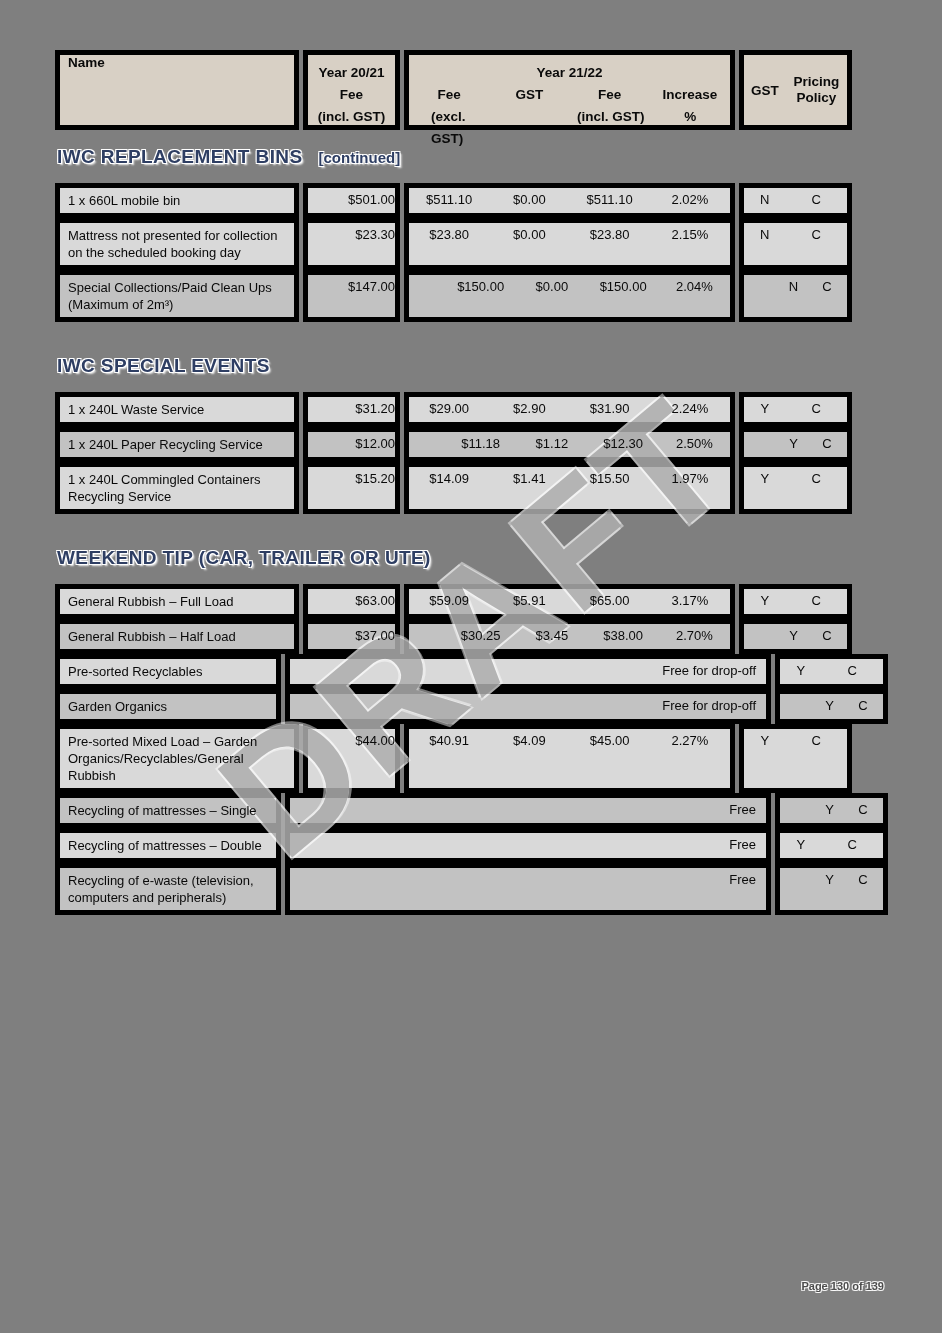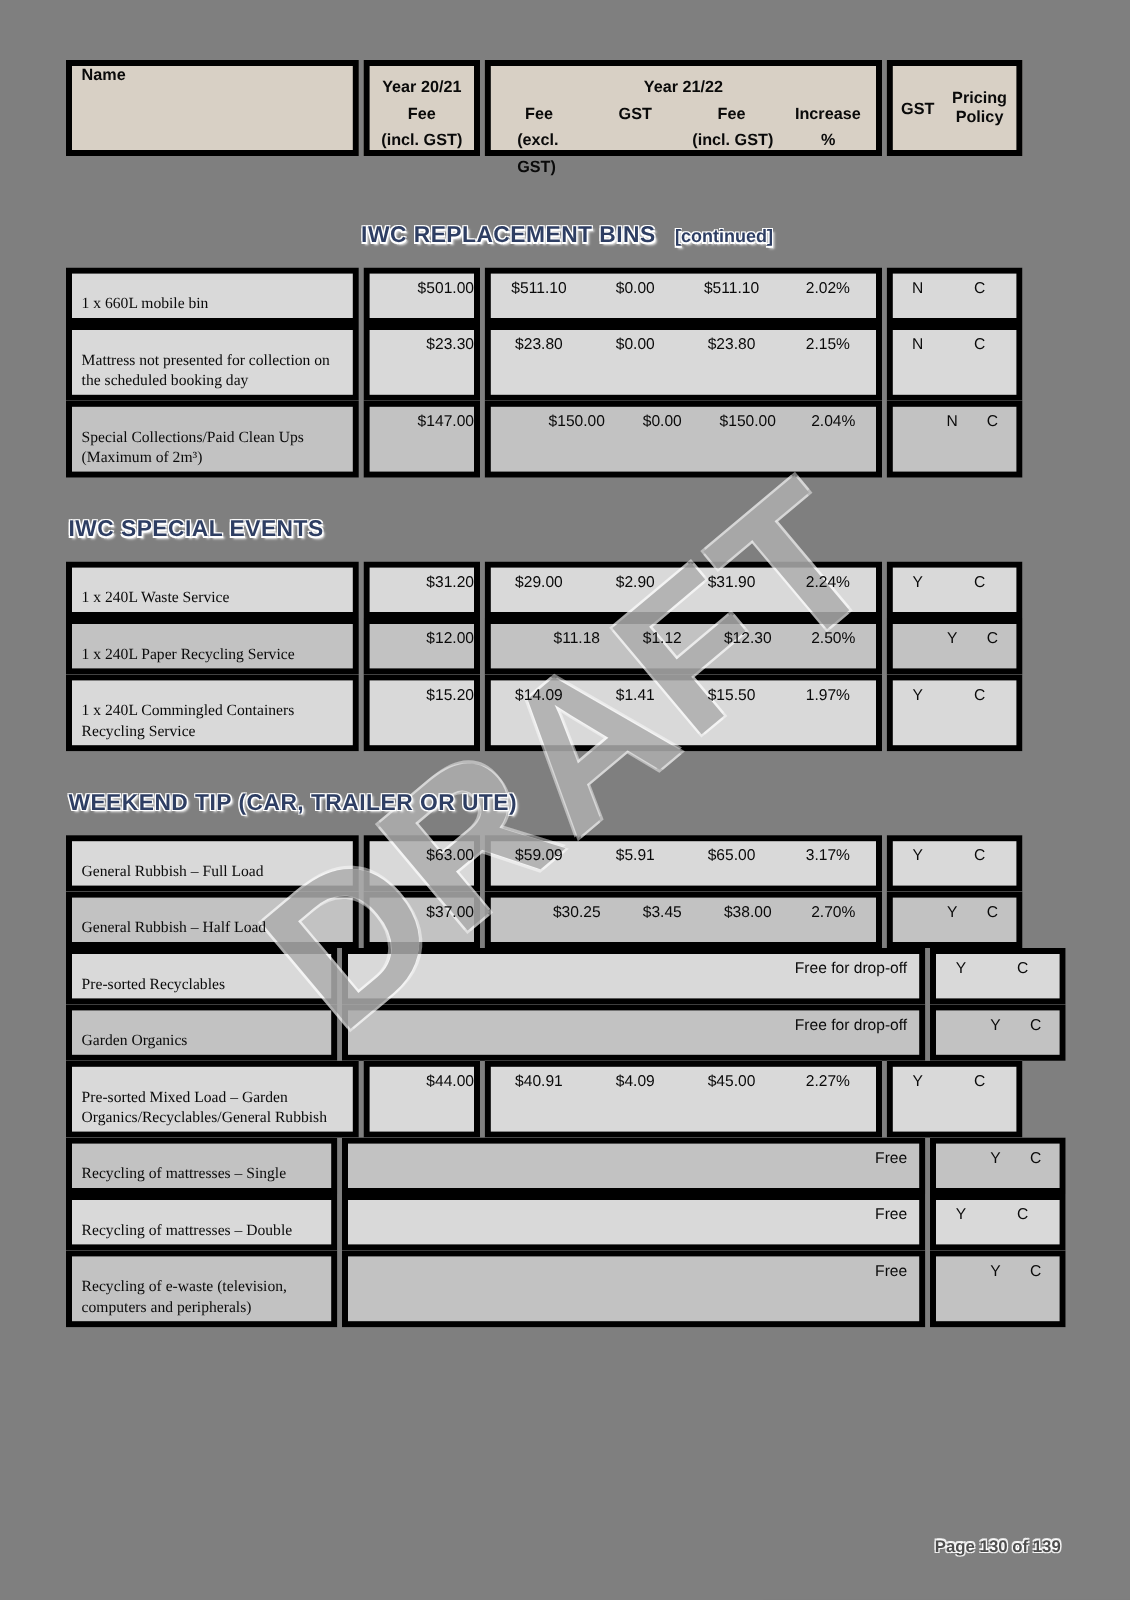--- a/index.html
+++ b/index.html
@@ -44,26 +44,26 @@
 
   
   h2.section-title {
     font-size:19px; font-weight:bold; letter-spacing:0.4px;
     color:#2e3e63;
     margin:33px 0 15px 2px;
     position:relative; z-index:10;
     text-shadow:-1px -1px 0 #fff, 1px -1px 0 #fff, -1px 1px 0 #fff,
                  1px 1px 0 #fff, 2px 2px 2px rgba(255,255,255,0.9);
   }
-  h2.first { margin-top:56px;text-align:center; }
+  h2.first { margin-top:16px; }
   h2 .suffix { font-size:15px; margin-left:16px; letter-spacing:0; }
 
   
   .trow { font-size:13px; }
-  .c-name { padding:16px 8px 4px 8px; line-height:17px;font-family:Liberation Serif, serif; }
+  .c-name { padding:4px 8px 4px 8px; line-height:17px; }
   .c-fee  { text-align:right; padding-top:4px; }
   .c-group { display:flex; }
   .c-group > div { width:91px; text-align:center; padding-top:4px; }
   .c-merged { text-align:right; padding:4px 10px 0 8px; }
   .c-gstpol { display:flex; }
   .c-gstpol .gcell { width:44px; text-align:center; padding-top:4px; }
   .c-gstpol .pcell { width:65px; text-align:center; padding-top:4px; }
 
   
   .txt { position:relative; z-index:10; display:inline-block; }
@@ -76,21 +76,21 @@
     font-size:168px; font-weight:bold; letter-spacing:6px;
     color:#aeaeae; opacity:0.85;
     z-index:5; white-space:nowrap; pointer-events:none;
     text-shadow:-2px -2px 0 rgba(255,255,255,0.55), 2px -2px 0 rgba(255,255,255,0.55),
                 -2px 2px 0 rgba(255,255,255,0.55), 2px 2px 0 rgba(255,255,255,0.55);
   }
 
   
   .page-footer {
     position:absolute; top:1280px; right:58px;
-    font-size:14px; font-weight:bold; color:#4d4d4d;
+    font-size:11px; font-weight:bold; color:#4d4d4d;
     z-index:10;
     text-shadow:-1px -1px 0 rgba(255,255,255,0.85), 1px -1px 0 rgba(255,255,255,0.85),
                 -1px 1px 0 rgba(255,255,255,0.85), 1px 1px 0 rgba(255,255,255,0.85);
   }
 </style>
 </head>
 <body>
 
 <div class="content">
 

